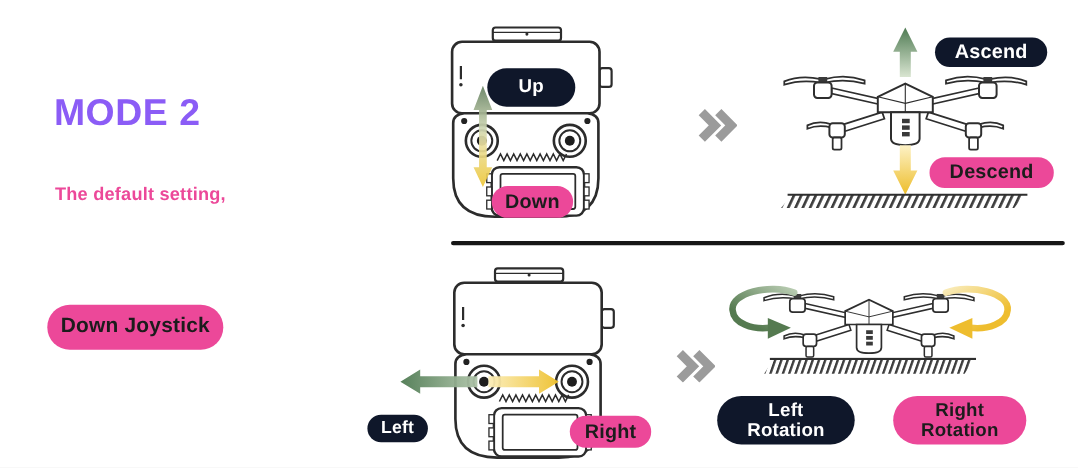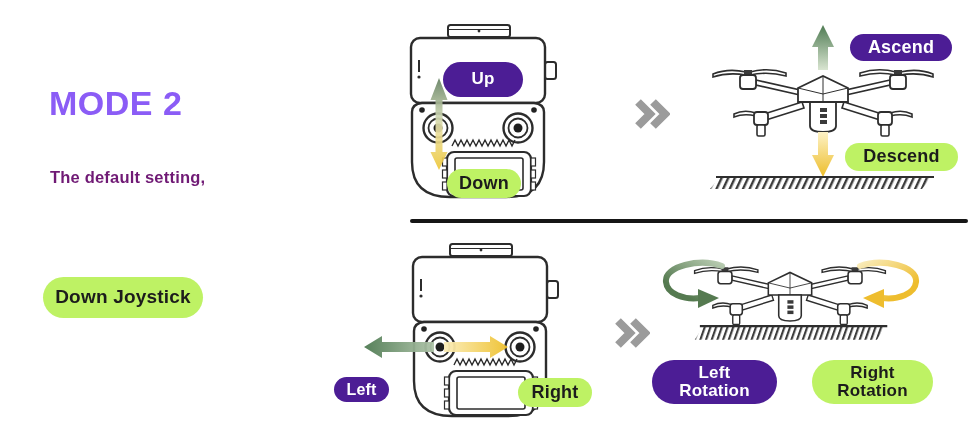--- a/index.html
+++ b/index.html
@@ -4,30 +4,30 @@
 <style>
   html,body{margin:0;padding:0;background:#f4f4f4;}
   #canvas{
     position:relative;width:980px;height:425px;background:#ffffff;
     font-family:"Liberation Sans",sans-serif;overflow:hidden;
     -webkit-font-smoothing:antialiased;
   }
   .abs{position:absolute;}
   
   .title{left:49px;top:84px;font-size:34px;font-weight:800;color:#8b5cf6;letter-spacing:.5px;}
-  .sub{font-size:16.5px;font-weight:600;color:#701a75;letter-spacing:.2px;text-align:center;}
+  .sub{font-size:16.5px;font-weight:600;color:#ec4899;letter-spacing:.2px;text-align:center;}
   .sub1{left:50px;top:168px;}
   .sub2{left:50px;top:198px;}
   
   .pill{
     display:flex;align-items:center;justify-content:center;text-align:center;
     border-radius:999px;font-weight:700;line-height:1.08;letter-spacing:.2px;
   }
-  .pill.green{background:#4c1d95;color:#ffffff;}
-  .pill.yellow{background:#bef264;color:#1c1c1c;}
+  .pill.green{background:#0f172a;color:#ffffff;}
+  .pill.yellow{background:#ec4899;color:#1c1c1c;}
   .badge-left-joystick{left:43px;top:277px;width:160px;height:41px;font-size:19px;}
   .pill-up{left:443px;top:62px;width:80px;height:35px;font-size:17px;}
   .pill-down{left:447px;top:169px;width:74px;height:29px;font-size:18px;}
   .pill-ascend{left:850px;top:34px;width:102px;height:27px;font-size:18px;}
   .pill-descend{left:845px;top:143px;width:113px;height:28px;font-size:18px;}
   .pill-left{left:334px;top:377px;width:55px;height:25px;font-size:16px;}
   .pill-right{left:518px;top:378px;width:74px;height:29px;font-size:18px;}
   .pill-left-rotation{left:652px;top:360px;width:125px;height:44px;font-size:17px;flex-direction:column;}
   .pill-right-rotation{left:812px;top:360px;width:121px;height:44px;font-size:17px;flex-direction:column;}
   

